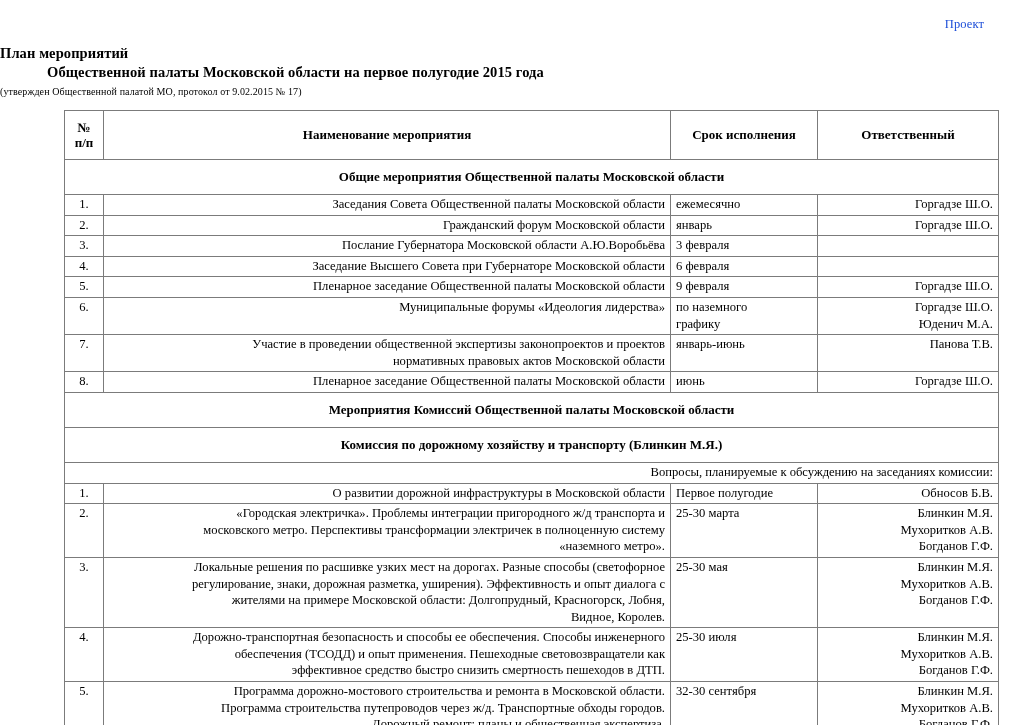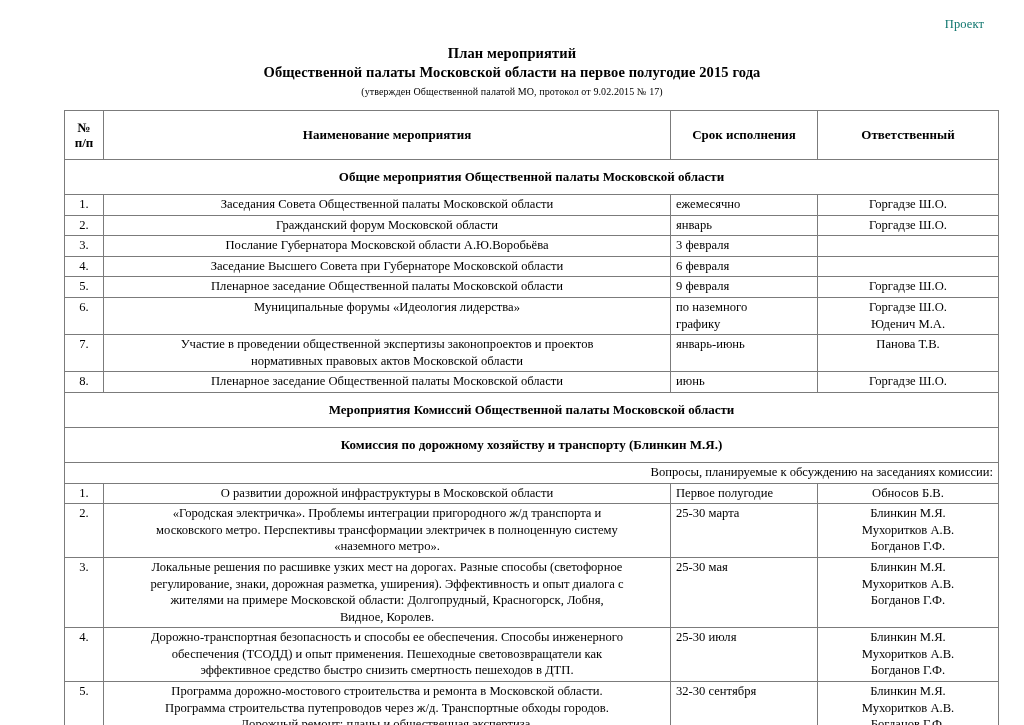--- a/index.html
+++ b/index.html
@@ -23,42 +23,43 @@
   }
 
   
   .draft-marker {
     position: absolute;
     top: 17px;
     right: 40px;
     font-size: 12.5px;
     line-height: 14px;
     letter-spacing: 0.1px;
-    color: #0f766e;
+    color: #1d4ed8;
   }
 
   
   .title-block {
     position: absolute;
     top: 44px;
     left: 0;
     width: 1024px;
-    text-align: center;
+    text-align: left;
   }
   .title-line-1 {
     font-size: 14.5px;
     font-weight: bold;
     line-height: 19px;
     letter-spacing: 0.1px;
   }
   .title-line-2 {
     font-size: 14.5px;
     font-weight: bold;
     line-height: 19px;
     letter-spacing: 0.1px;
+    padding-left: 47px;
   }
   .title-line-3 {
     font-size: 10px;
     font-weight: normal;
     line-height: 19px;
     letter-spacing: 0.1px;
   }
 
   
   .plan-table {
@@ -110,23 +111,23 @@
   
   .note-row td {
     text-align: right;
     font-weight: normal;
     font-size: 12.6px;
     padding: 1px 5px 2px 7px;
   }
 
   
   .num-cell  { text-align: center; }
-  .name-cell { text-align: center; }
+  .name-cell { text-align: right; }
   .term-cell { text-align: left; }
-  .resp-cell { text-align: center; }
+  .resp-cell { text-align: right; }
 
   .cellline { display: block; white-space: pre-wrap; }
 </style>
 </head>
 <body>
 
 <div class="page">
 
   <div class="draft-marker">Проект</div>
 

